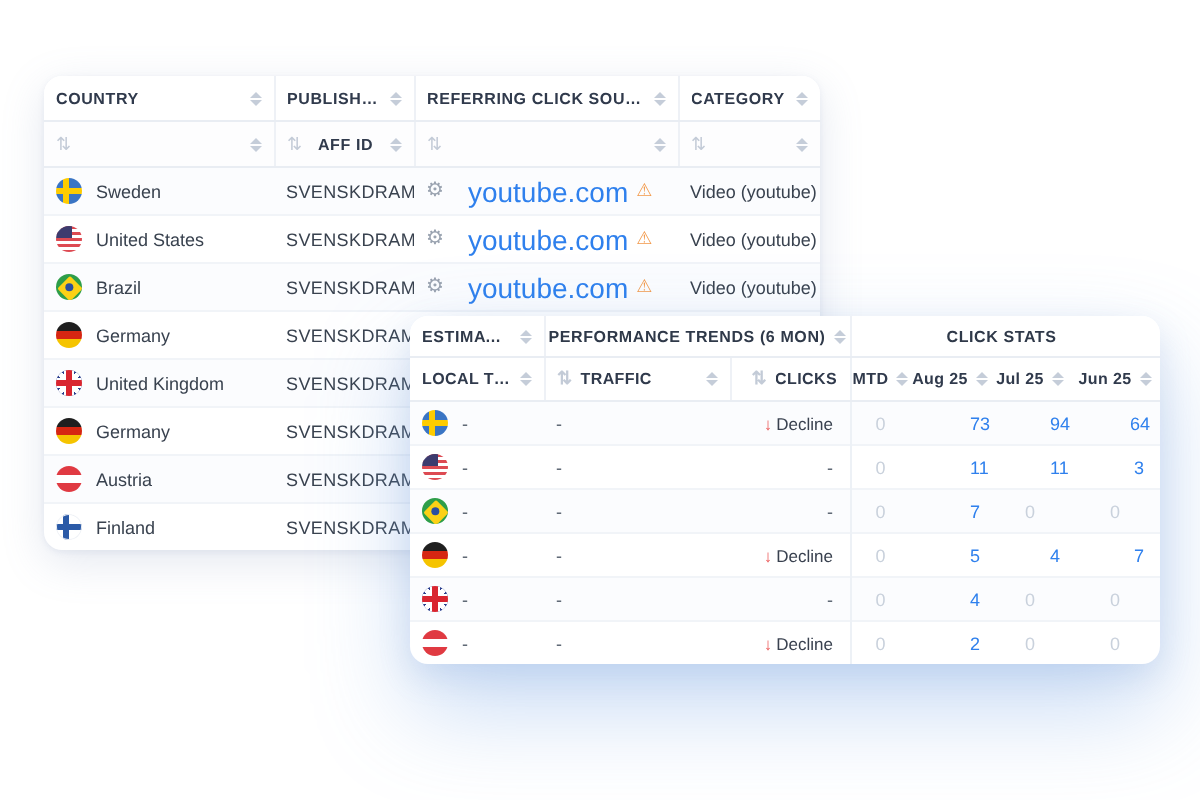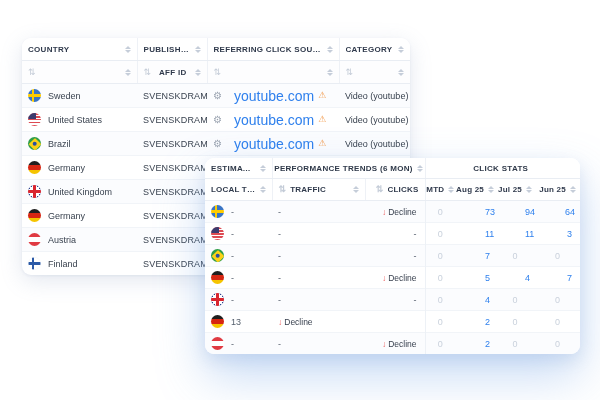--- a/index.html
+++ b/index.html
@@ -498,34 +498,20 @@
     <td><span class="plain">-</span></td>
     <td class="t-right"><span class="plain">-</span></td>
     <td class="t-center gdiv"><span class="num zero">0</span></td>
     <td class="t-center"><span class="num blue">4</span></td>
     <td class="t-center"><span class="num zero">0</span></td>
     <td class="t-center"><span class="num zero">0</span></td>
   </tr>
   <tr>
     <td>
               <div class="cell-flex">
-                <span class="flag f-germany"></span>
-                <span class="plain">13</span>
-              </div>
-            </td>
-    <td><span class="decl"><b class="darr">↓</b>Decline</span></td>
-    <td class="t-right"></td>
-    <td class="t-center gdiv"><span class="num zero">0</span></td>
-    <td class="t-center"><span class="num blue">2</span></td>
-    <td class="t-center"><span class="num zero">0</span></td>
-    <td class="t-center"><span class="num zero">0</span></td>
-  </tr>
-  <tr>
-    <td>
-              <div class="cell-flex">
                 <span class="flag f-austria"></span>
                 <span class="plain">-</span>
               </div>
             </td>
     <td><span class="plain">-</span></td>
     <td class="t-right"><span class="decl"><b class="darr">↓</b>Decline</span></td>
     <td class="t-center gdiv"><span class="num zero">0</span></td>
     <td class="t-center"><span class="num blue">2</span></td>
     <td class="t-center"><span class="num zero">0</span></td>
     <td class="t-center"><span class="num zero">0</span></td>

